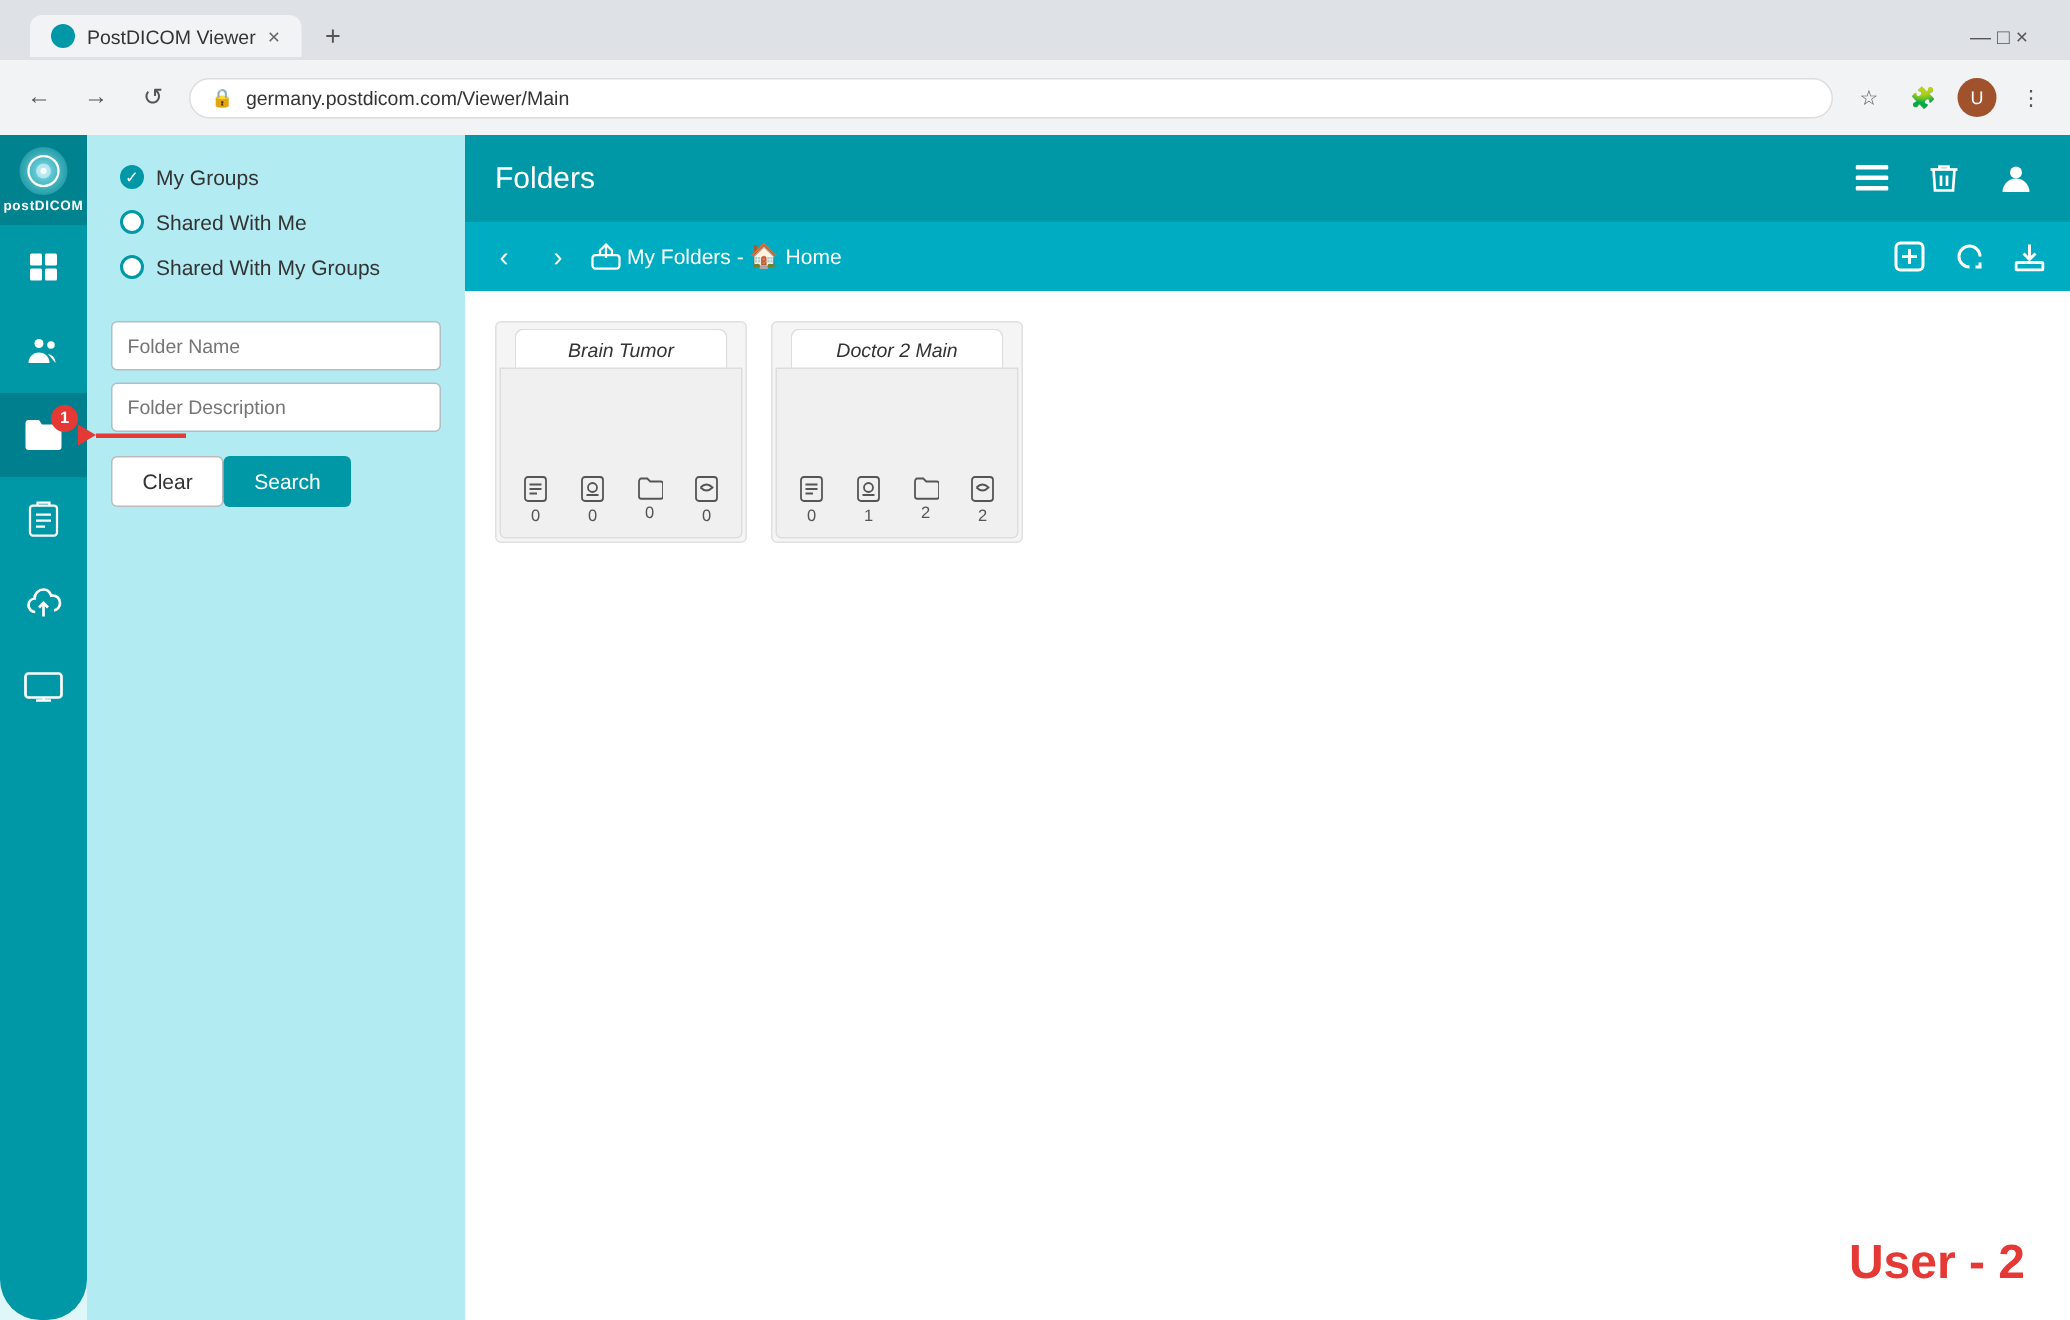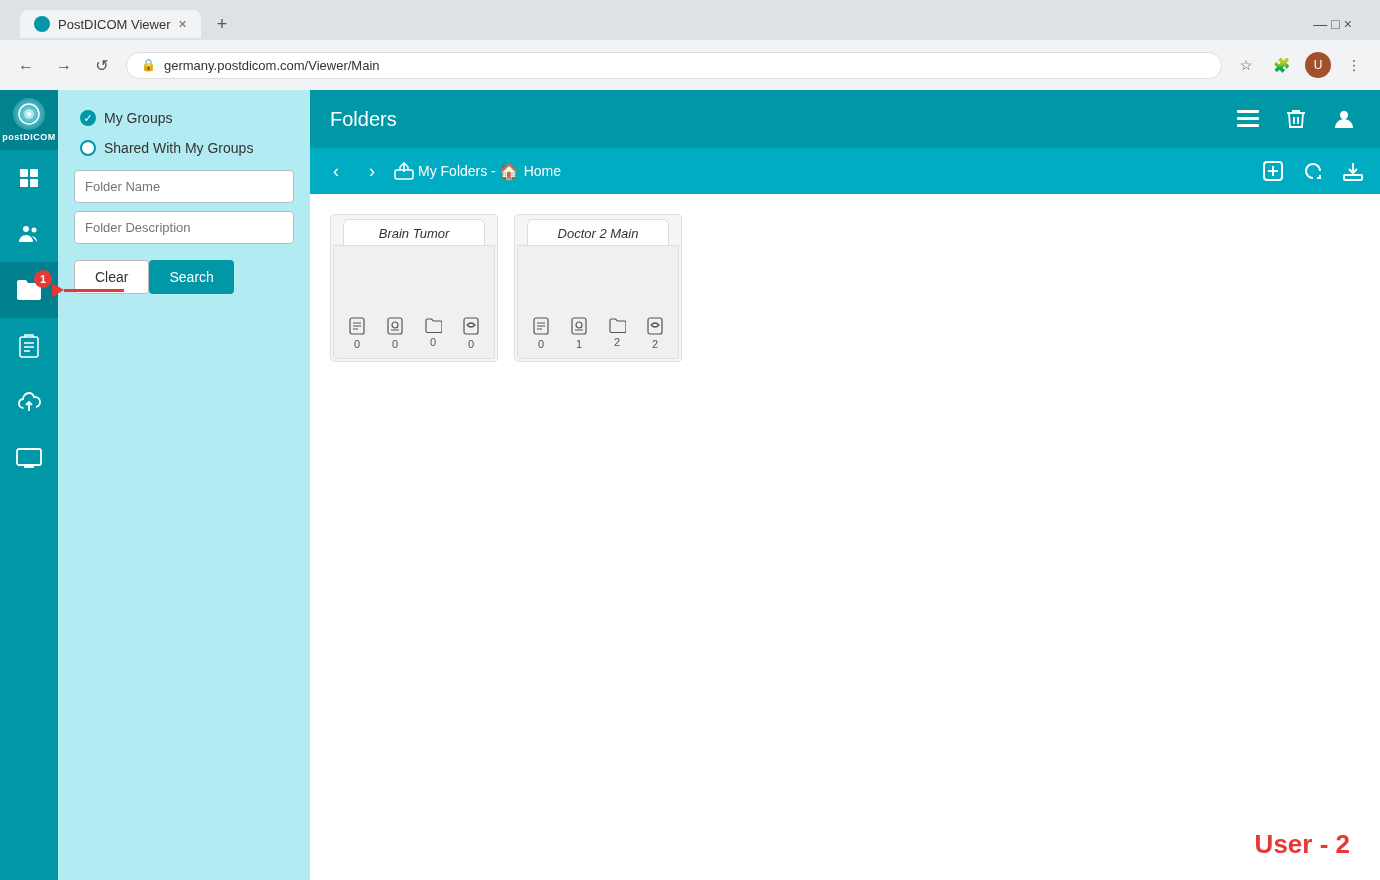--- a/index.html
+++ b/index.html
@@ -112,20 +112,21 @@
     }
 
     
     .icon-sidebar {
       width: 58px;
       background: #0097a7;
       display: flex;
       flex-direction: column;
       align-items: center;
       padding-top: 0;
+      border-radius: 27px;
     }
     .app-logo {
       width: 58px;
       height: 60px;
       background: #00838f;
       display: flex;
       flex-direction: column;
       align-items: center;
       justify-content: center;
       padding: 4px;
@@ -238,21 +239,21 @@
       background: #0097a7;
       display: flex;
       align-items: center;
       justify-content: center;
       color: white;
       font-size: 11px;
     }
 
     
     .search-section {
-      margin-top: 4px;
+      margin-top: 18px;
       display: flex;
       flex-direction: column;
       gap: 8px;
     }
     .search-input {
       width: 100%;
       padding: 8px 10px;
       border: 1px solid #b0bec5;
       border-radius: 4px;
       font-size: 13px;
@@ -441,21 +442,21 @@
     .folder-stat-num {
       font-size: 11px;
       color: #555;
     }
 
     
     .user-label {
       position: absolute;
       bottom: 20px;
       right: 30px;
-      font-size: 26px;
+      font-size: 32px;
       font-weight: bold;
       color: #e53935;
     }
 
     
     ::-webkit-scrollbar { width: 6px; }
     ::-webkit-scrollbar-track { background: #f1f1f1; }
     ::-webkit-scrollbar-thumb { background: #bbb; border-radius: 3px; }
   </style>
 </head>
@@ -575,20 +576,24 @@
         </svg>
       </div>
     </div>
   </div>
 
   <div class="left-panel">
 
     <div class="nav-item">
       <div class="nav-check">✓</div>
       <span>My Groups</span>
+    </div>
+    <div class="nav-item">
+      <div class="nav-radio"></div>
+      <span>Shared With Me</span>
     </div>
     <div class="nav-item">
       <div class="nav-radio"></div>
       <span>Shared With My Groups</span>
     </div>
 
     <div class="search-section">
       <input class="search-input" type="text" placeholder="Folder Name" style="">
       <input class="search-input" type="text" placeholder="Folder Description" style="">
       <div class="search-buttons">

